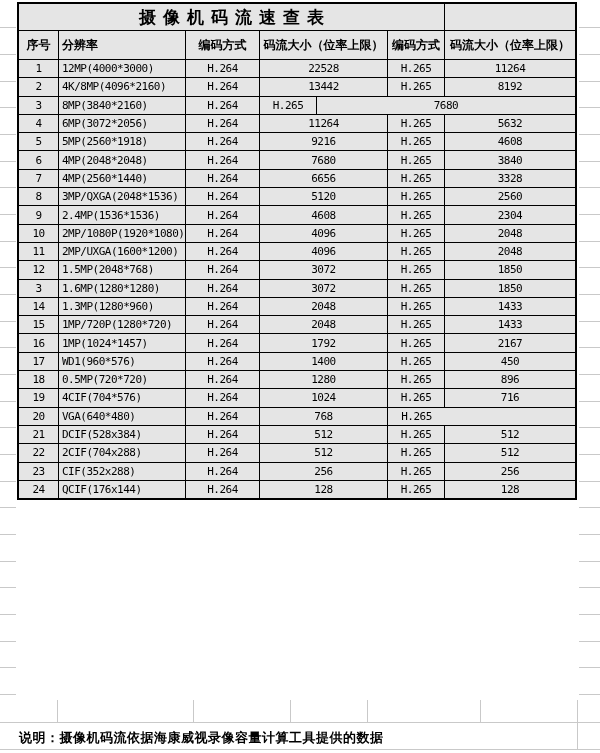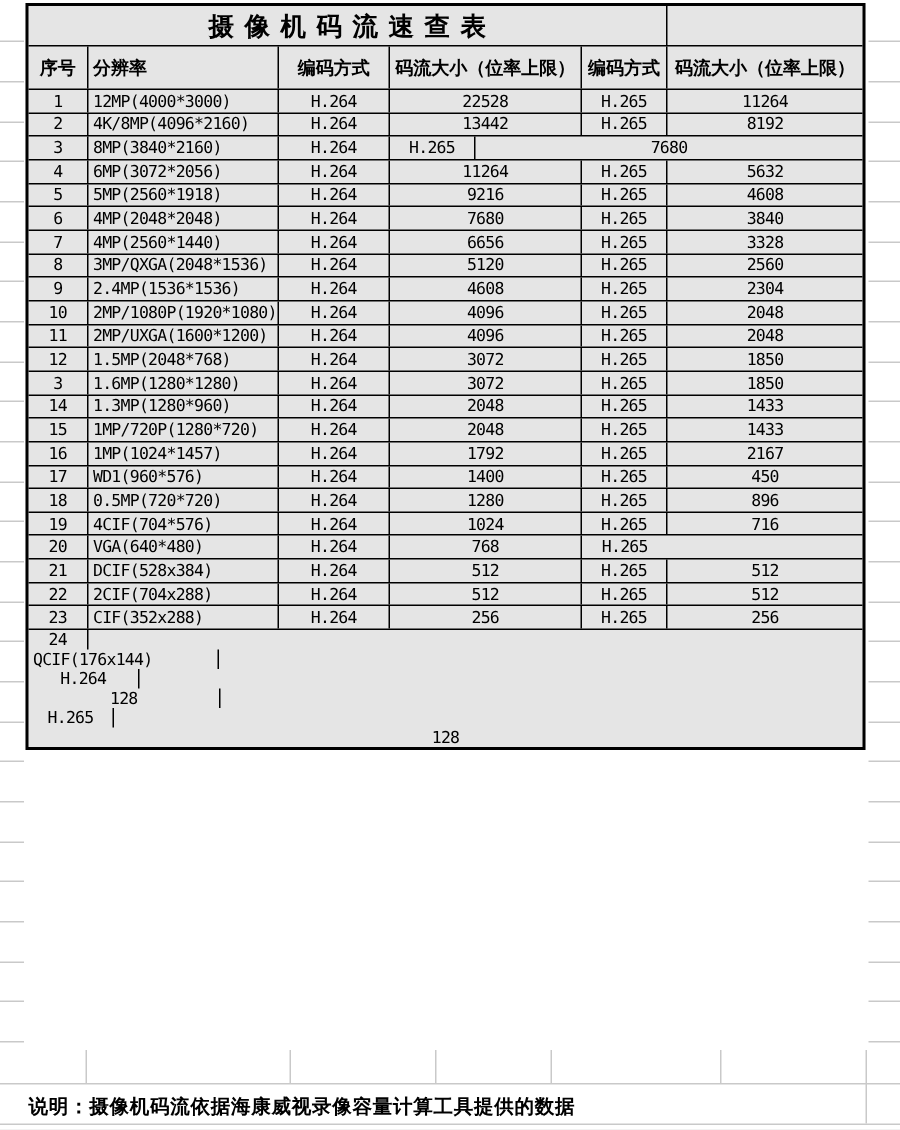--- a/index.html
+++ b/index.html
@@ -18,21 +18,21 @@
     border-right:1px solid #000;box-sizing:border-box;overflow:hidden;
     display:flex;align-items:center;justify-content:center;white-space:nowrap;
   }
   .cell:last-child{border-right:none;}
   .title-row{height:26px;}
   .title-cell{width:426px;font-weight:bold;font-size:17px;letter-spacing:7px;padding-left:7px;}
   .title-side{flex:1;}
   .header-row{height:28px;font-weight:bold;font-size:12px;}
   .data-row{flex:1;border-bottom:1px solid #000;display:flex;
     font-family:"DejaVu Sans Mono","Liberation Mono",monospace;font-size:11px;letter-spacing:-0.5px;}
-  .data-row:last-child{border-bottom:none;flex-direction:column;}
+  .data-row:last-child{border-bottom:none;}
   .c0{width:40px;}
   .c1{width:127px;justify-content:flex-start;padding-left:3px;}
   .c2{width:74px;}
   .c3{width:128px;}
   .c4{width:57px;}
   .c5{flex:1;}
   .header-row .cell{font-family:Liberation Serif, serif;}
   .note{
     position:absolute;left:19px;top:729px;font-weight:bold;font-size:13px;
     letter-spacing:0.5px;white-space:nowrap;

